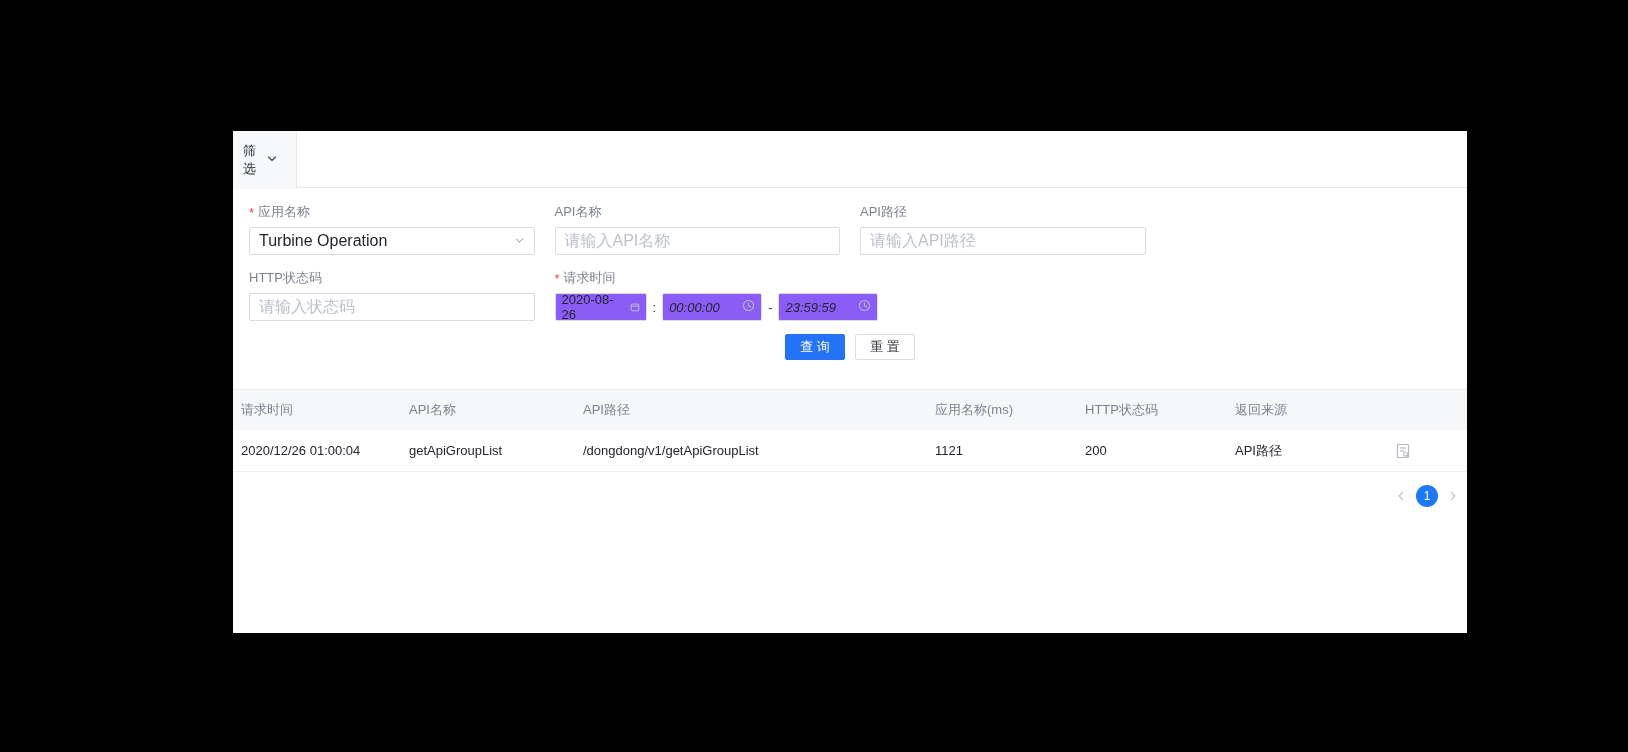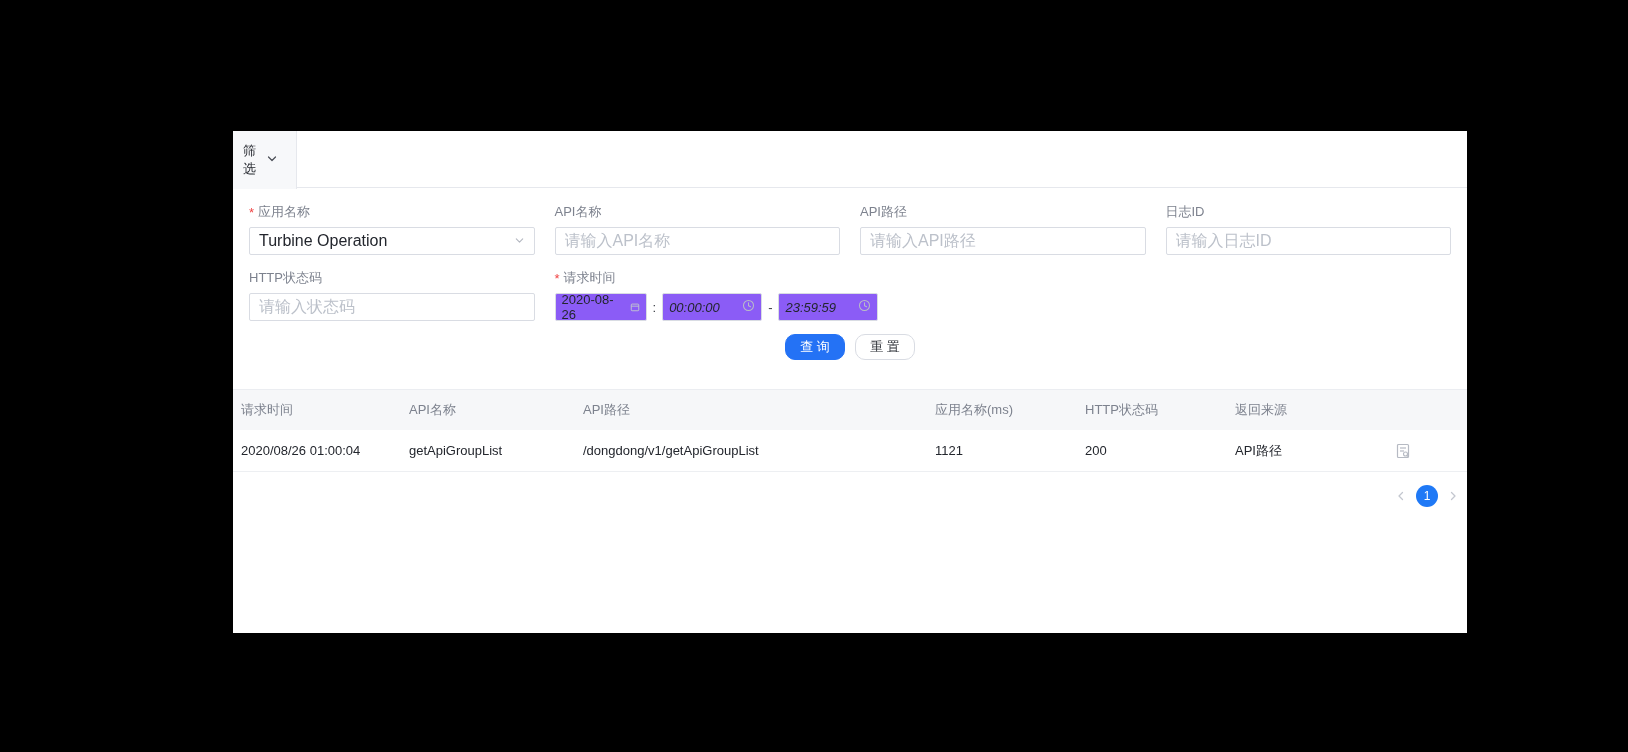--- a/index.html
+++ b/index.html
@@ -39,21 +39,21 @@
   input.control::placeholder { color:#bcc1ca; }
   .time-field { grid-column:2 / span 2; }
   .time-line { display:flex; align-items:center; gap:6px; }
   .mini-box { height:28px; border:1px solid #d9dce3; border-radius:2px; background:#8b5cf6;
     display:flex; align-items:center; padding:0 6px; font-size:13px; color:#23262d; gap:3px; cursor:pointer; }
   .date-box { width:92px; }
   .time-box { width:100px; justify-content:space-between;font-style:italic; }
   .sep { font-size:13px; color:#3a3d44; }
   .btn-row { display:flex; justify-content:center; gap:10px; margin-top:13px; padding-bottom:29px; }
   .btn {
-    height:26px; min-width:60px; padding:0 10px; font-size:13px; border-radius:10px;
+    height:26px; min-width:60px; padding:0 10px; font-size:13px; border-radius:2px;
     display:flex; align-items:center; justify-content:center; cursor:pointer; white-space:pre;
   }
   .btn-primary { background:#2472f5; border:1px solid #2472f5; color:#fff; }
   .btn-plain { background:#fff; border:1px solid #d9dce3; color:#2b2e35; }
   
   .tgrid { display:grid; grid-template-columns:168px 174px 352px 150px 150px 160px 1fr; padding-left:8px; align-items:center; }
   .thead { background:#f6f7f9; height:40px; font-size:13px; color:#7d828e; }
   .trow  { height:42px; font-size:13px; color:#23262d; border-bottom:1px solid #edeff2; background:#fff; }
   .cell { overflow:hidden; white-space:nowrap; text-overflow:ellipsis; padding-right:10px; }
   .action-cell { display:flex; align-items:center; }
@@ -99,24 +99,20 @@
           </span>
         </div>
       </div>
       <div>
         <div class="f-label">API名称</div>
         <input class="control" placeholder="请输入API名称" style="">
       </div>
       <div>
         <div class="f-label">API路径</div>
         <input class="control" placeholder="请输入API路径" style="">
-      </div>
-      <div>
-        <div class="f-label">日志ID</div>
-        <input class="control" placeholder="请输入日志ID" style="">
       </div>
     </div>
 
     <div class="f-grid row2">
       <div>
         <div class="f-label">HTTP状态码</div>
         <input class="control" placeholder="请输入状态码" style="">
       </div>
       <div class="time-field">
         <div class="f-label">
@@ -167,21 +163,21 @@
     <div class="tgrid thead">
       <div class="cell">请求时间</div>
       <div class="cell">API名称</div>
       <div class="cell">API路径</div>
       <div class="cell">应用名称(ms)</div>
       <div class="cell">HTTP状态码</div>
       <div class="cell">返回来源</div>
       <div class="cell"></div>
     </div>
     <div class="tgrid trow">
-      <div class="cell">2020/08/26 01:00:04</div>
+      <div class="cell">2020/12/26 01:00:04</div>
       <div class="cell">getApiGroupList</div>
       <div class="cell">/dongdong/v1/getApiGroupList</div>
       <div class="cell">1121</div>
       <div class="cell">200</div>
       <div class="cell">API路径</div>
       <div class="cell action-cell">
         <span class="icon-btn">
           <svg width="16" height="16" viewBox="0 0 16 16">
             <rect x="2.5" y="1.5" width="11" height="13" rx="1" fill="none" stroke="#b6bac3" stroke-width="1.2"></rect>
             <line x1="5" y1="5" x2="11" y2="5" stroke="#b6bac3" stroke-width="1.2"></line>

